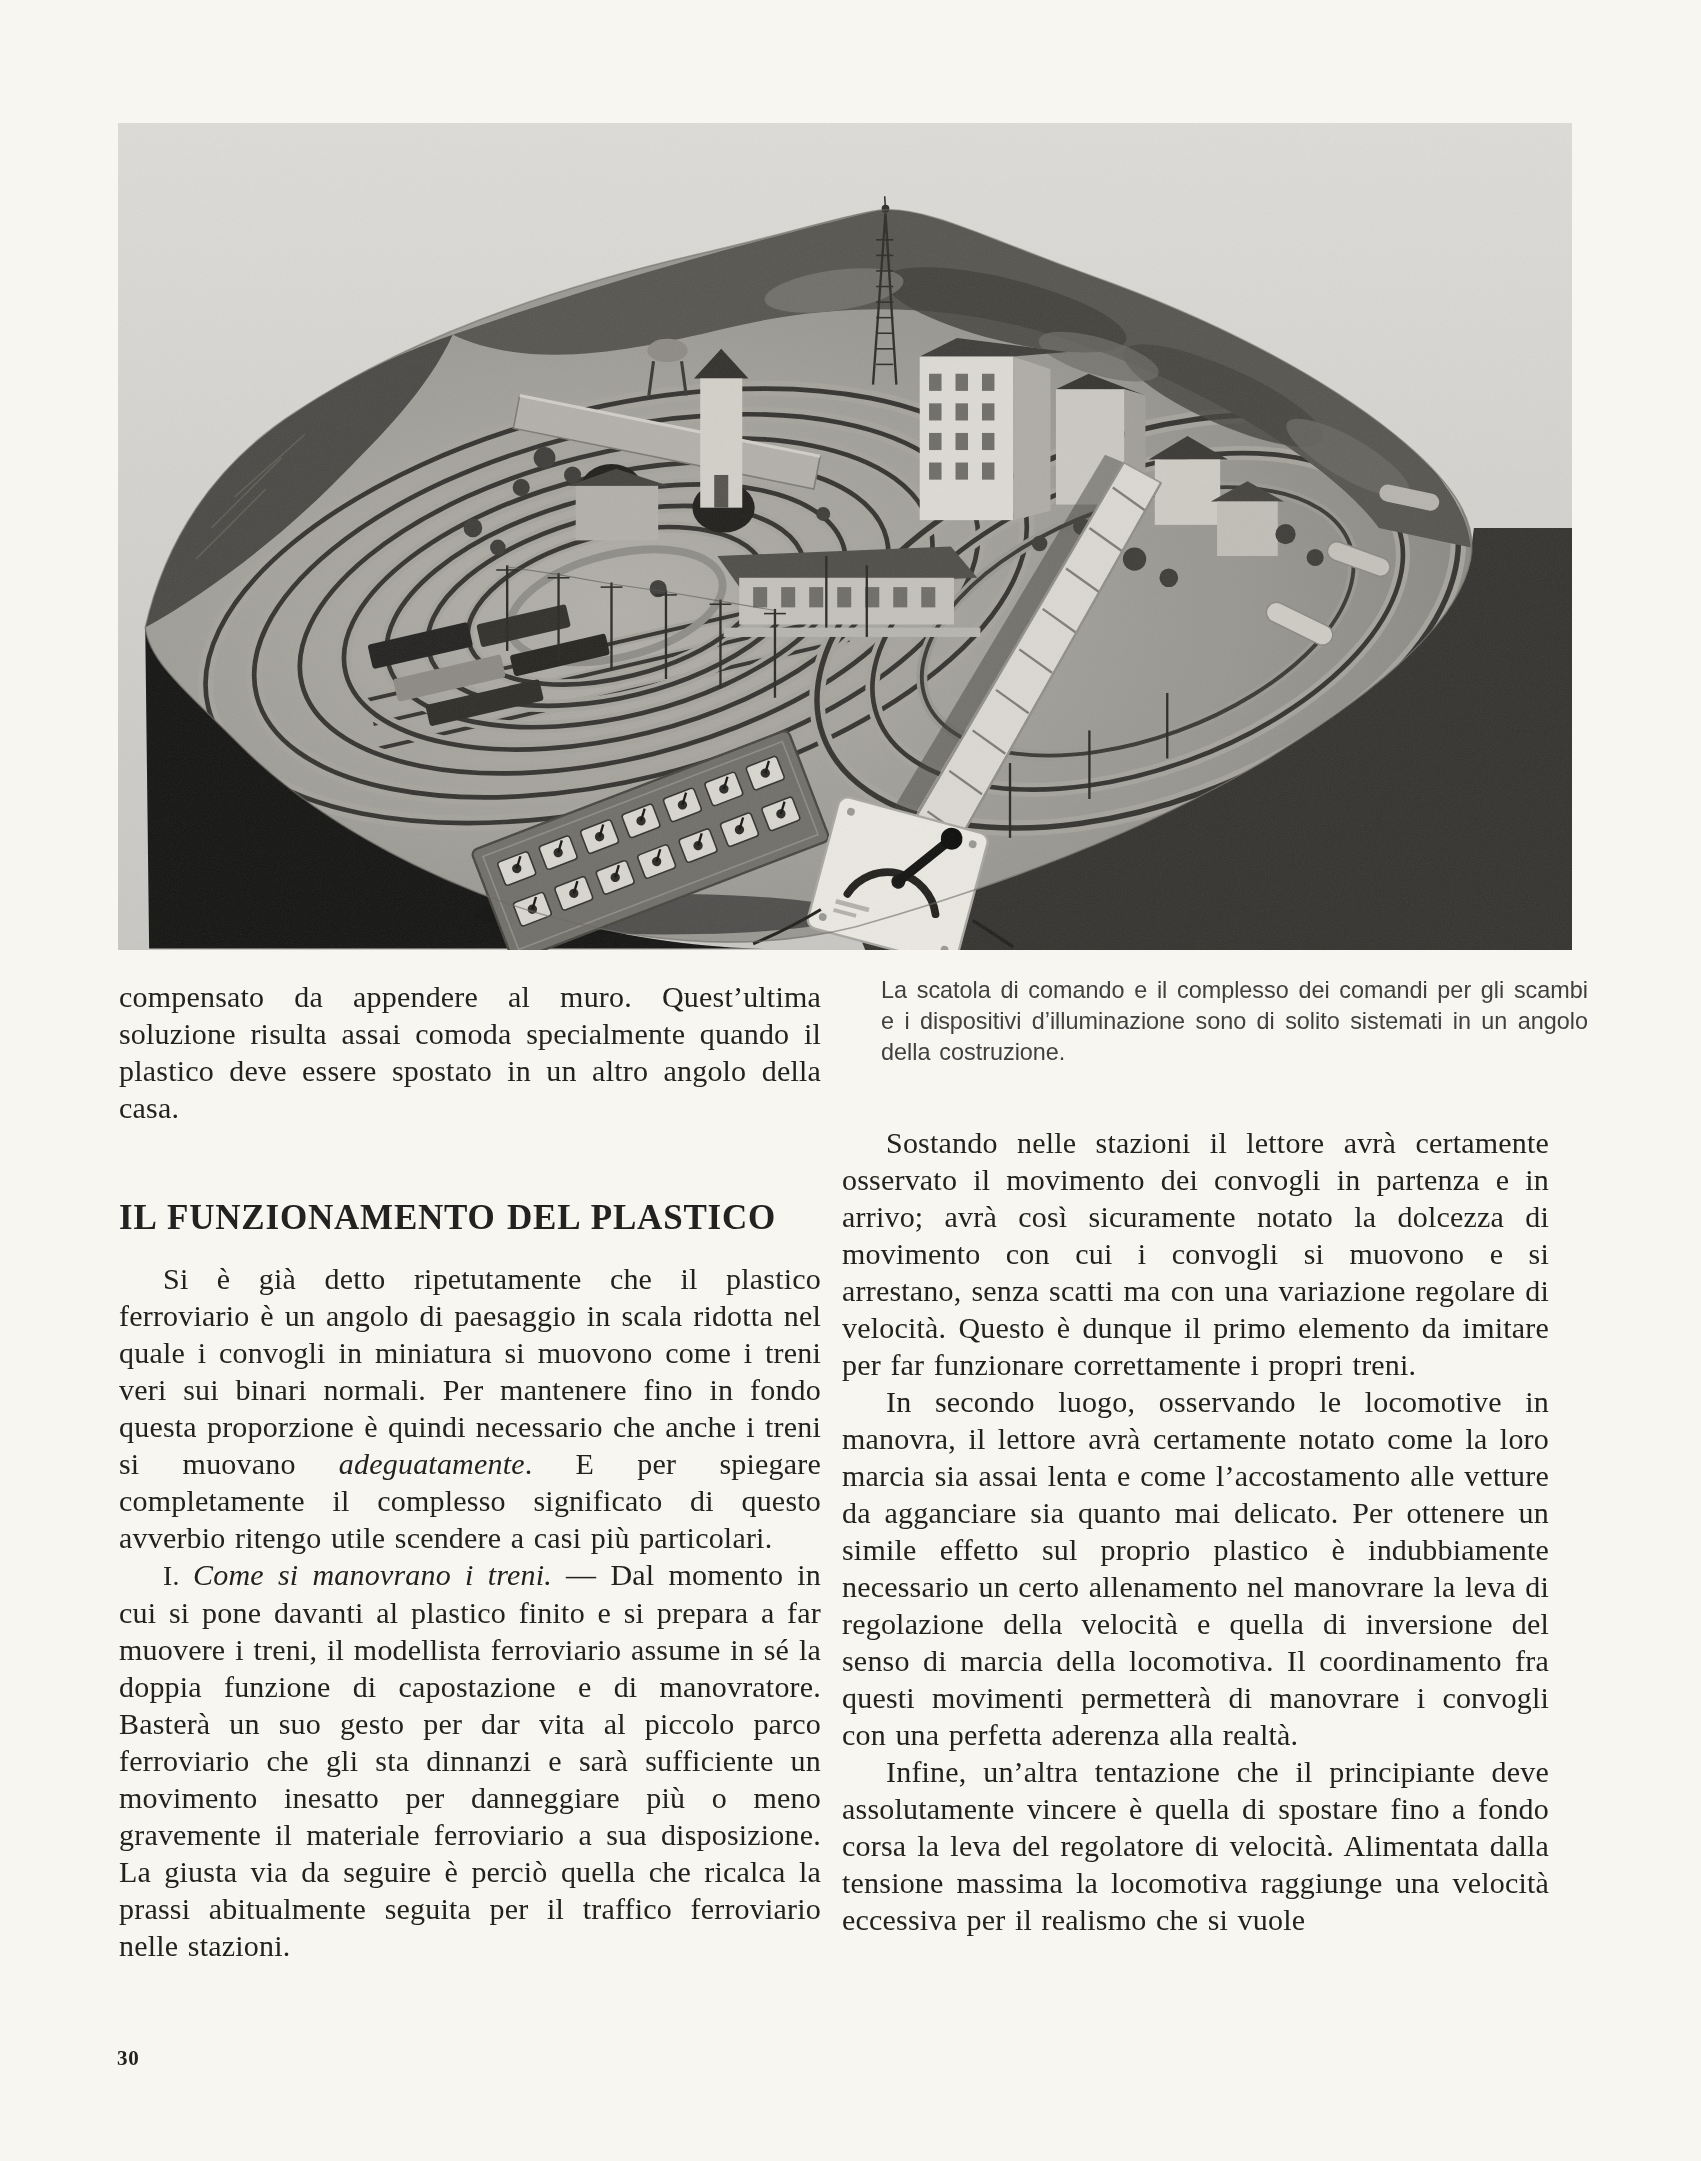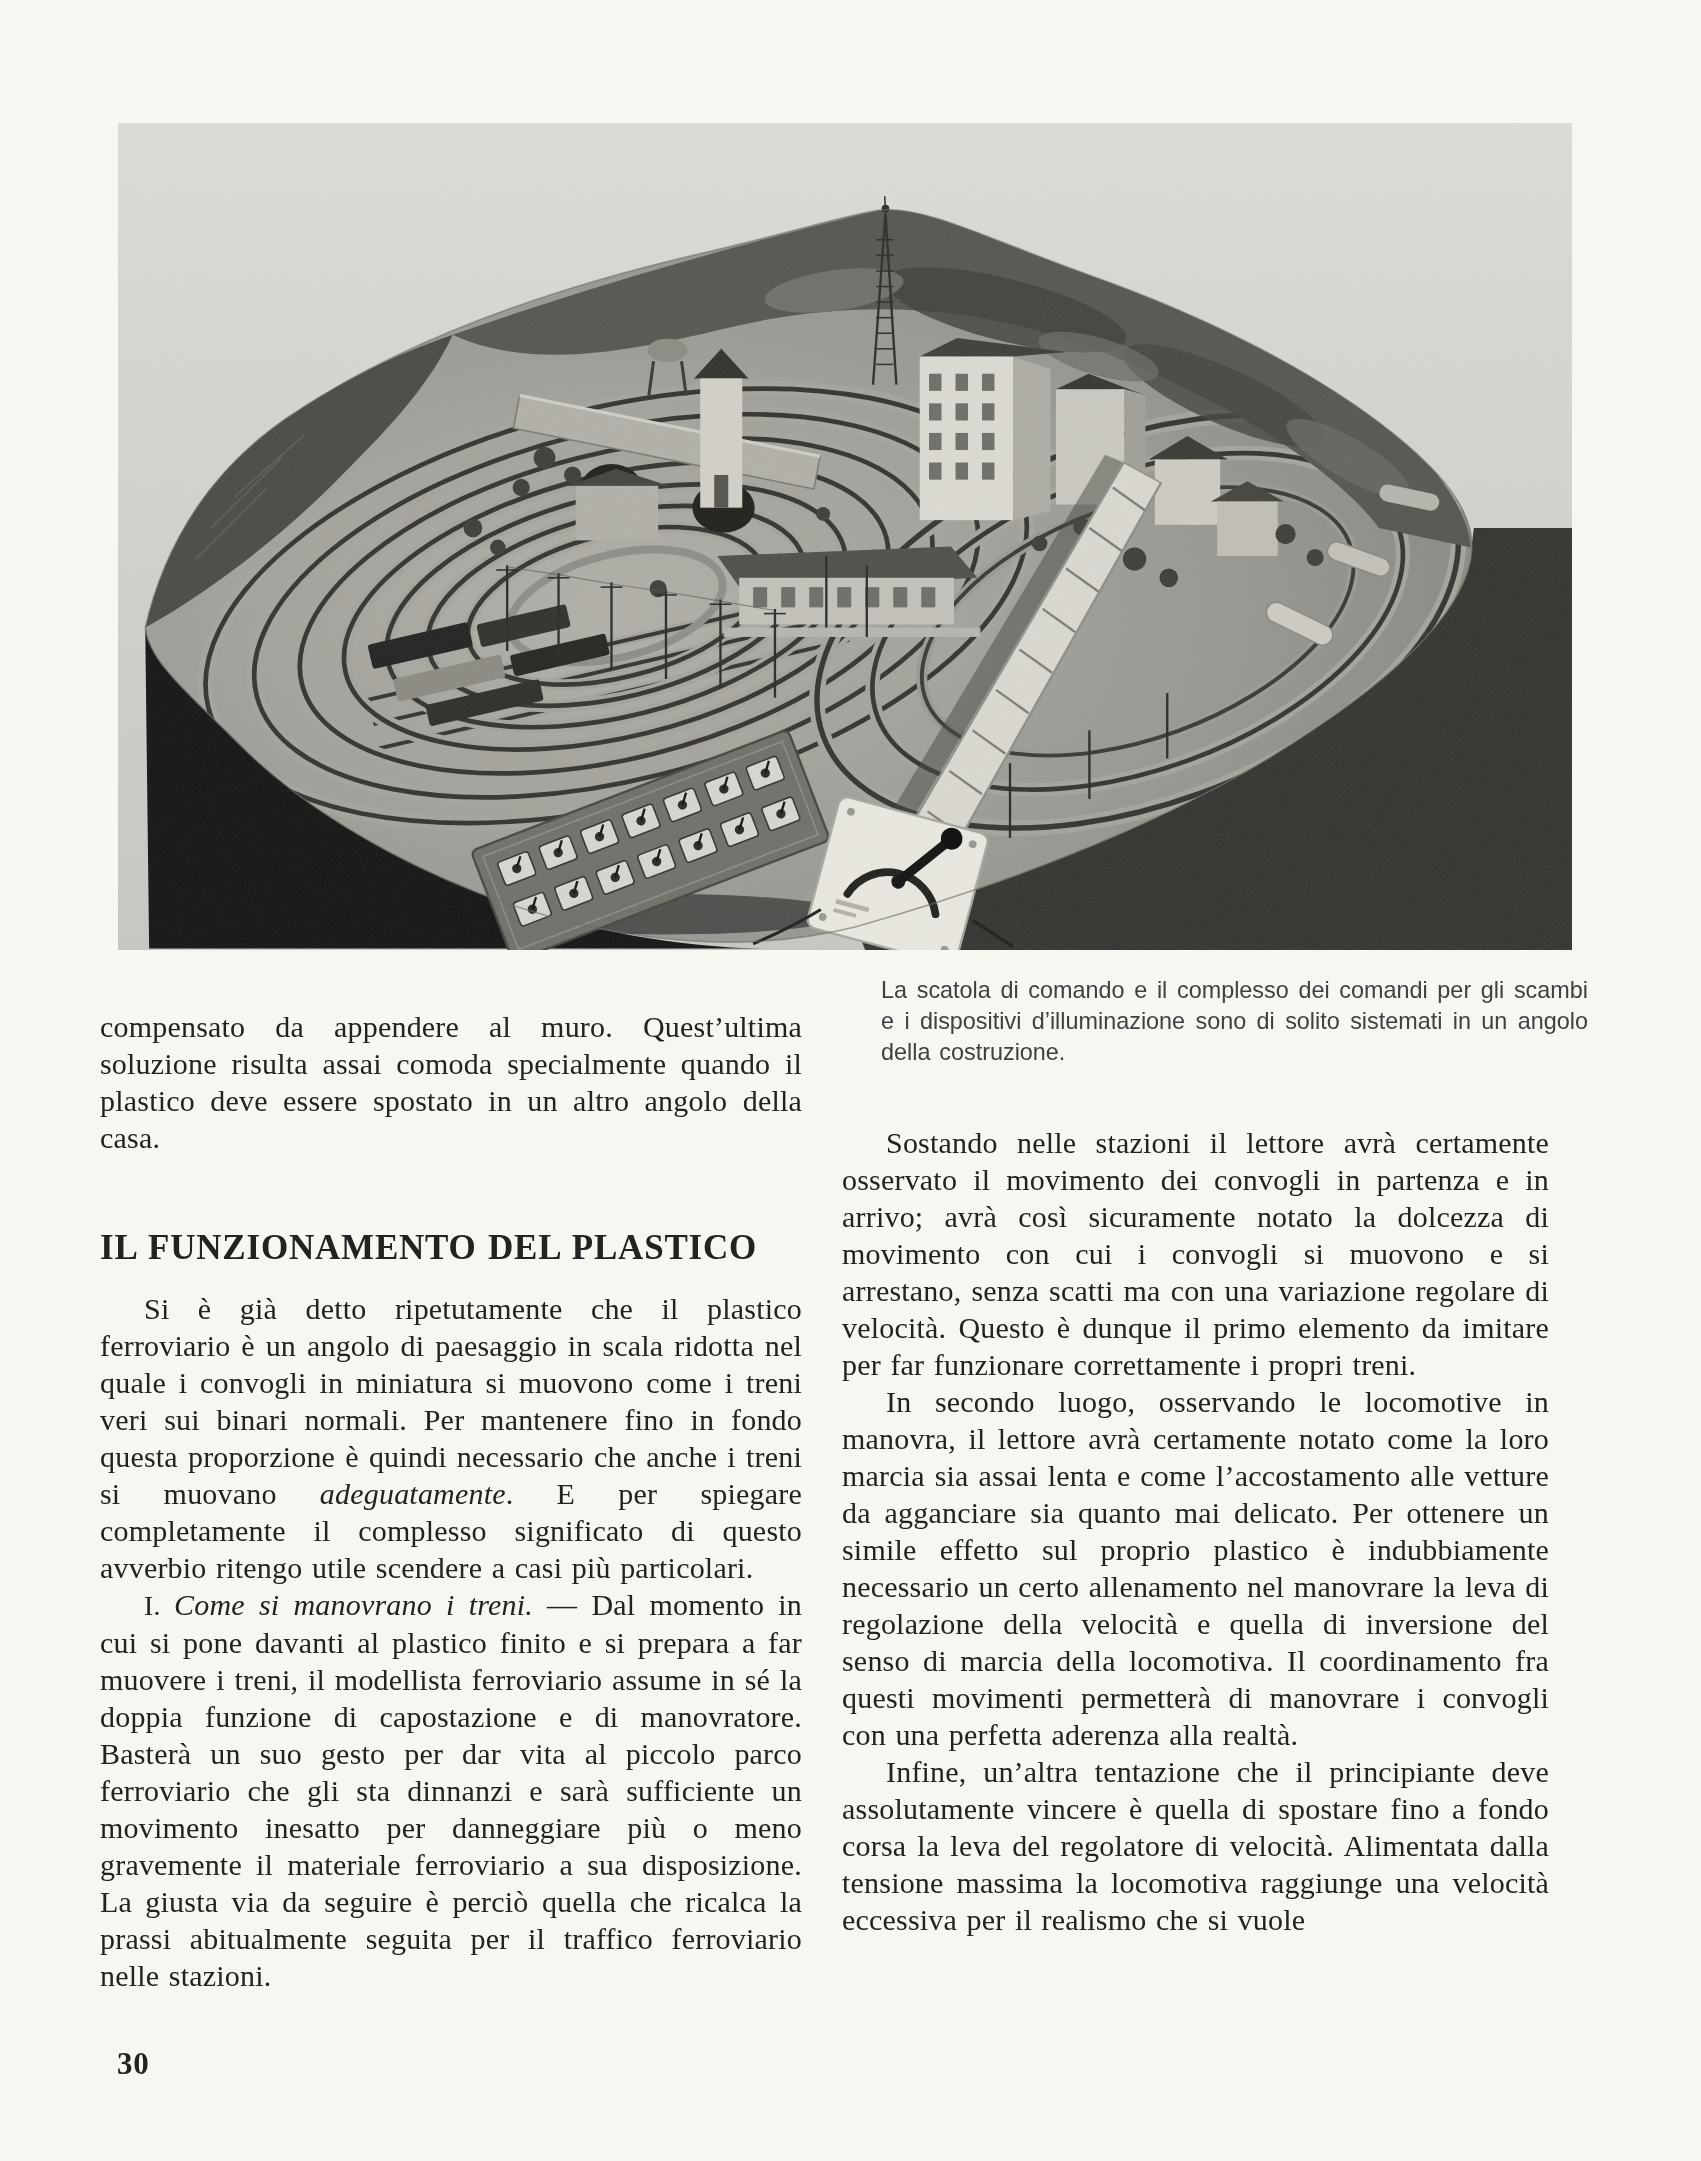--- a/index.html
+++ b/index.html
@@ -23,37 +23,37 @@
     color:#404040;
     word-spacing:0.10em;
   }
   .col{
     position:absolute;width:702px;
     font-size:30px;line-height:37px;
     text-align:justify;
     word-spacing:0.06em;
     letter-spacing:0.2px;
   }
-  .col.left{left:100px;top:978px;margin-top:30px;}
+  .col.left{left:119px;top:978px;}
   .col.right{left:842px;top:1124px;width:707px;}
   .col p{margin:0;}
   .col p.indent{text-indent:44px;}
   .heading{
     font-family:"Liberation Serif", serif;
     font-weight:bold;
     font-size:35px;line-height:39px;
     letter-spacing:0.8px;
     margin:72px 0 23.4px 0;
     text-align:left;
   }
   .rnum{font-size:0.92em;}
   em{font-style:italic;}
   .pageno{
     position:absolute;left:117px;top:2046px;
-    font-weight:bold;font-size:31px;
+    font-weight:bold;font-size:21px;
     letter-spacing:0.8px;
   }
 </style>
 </head>
 <body>
 
 <div class="page">
 
   <figure class="photo">
     <svg viewBox="0 0 1868 1062" preserveAspectRatio="none" xmlns="http://www.w3.org/2000/svg">

